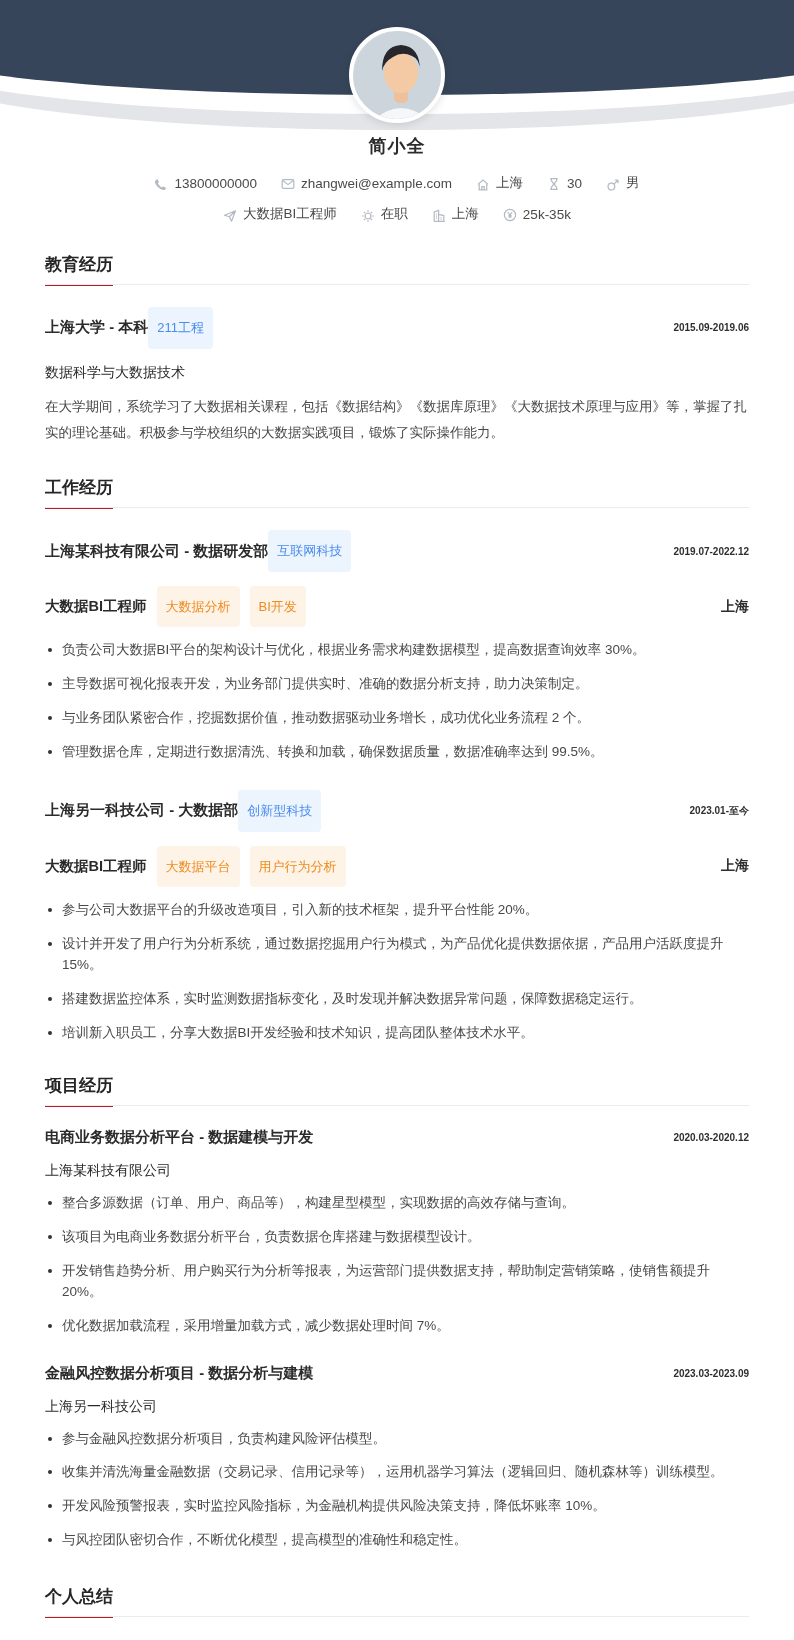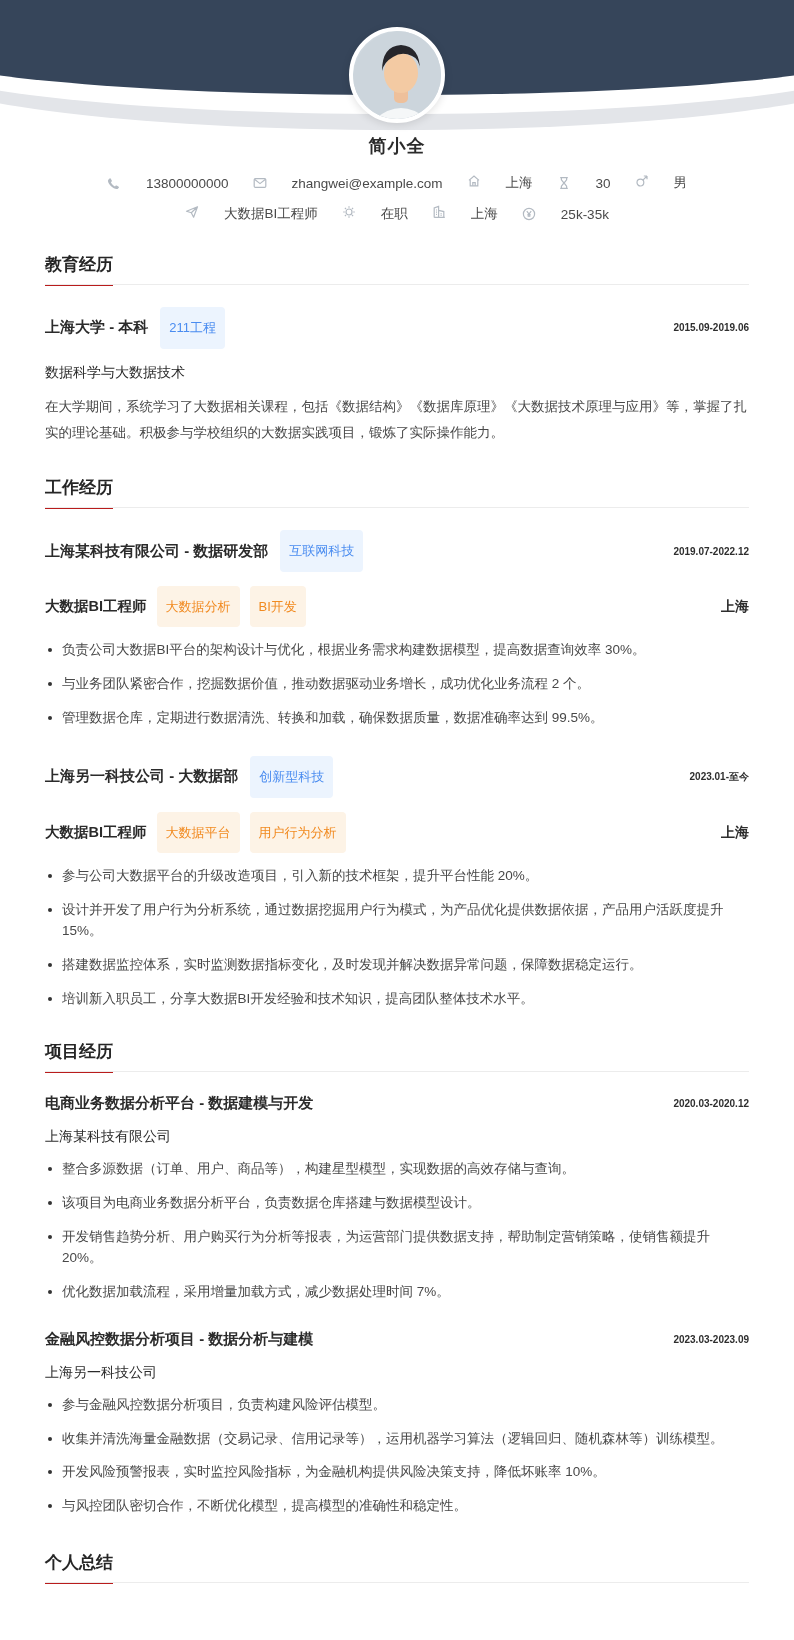--- a/index.html
+++ b/index.html
@@ -18,33 +18,33 @@
   .avatar-wrap {
     position:absolute; left:50%; top:27px; transform:translateX(-50%);
     width:96px; height:96px; border-radius:50%;
     border:4px solid #fff; overflow:hidden; background:#cfd8df;
     box-shadow:0 2px 8px rgba(0,0,0,.12); z-index:5;
   }
   .avatar-wrap svg { display:block; }
   .name { text-align:center; margin-top:2px; font-size:18px; font-weight:bold; color:#2b2b2b; letter-spacing:1px; }
   .contact-rows { margin-top:16px; }
   .contact-row { display:flex; justify-content:center; align-items:center; gap:24px; margin-bottom:13px; }
-  .contact-item { display:inline-flex; align-items:flex-start; gap:25px; color:#4a4a4a; font-size:13.5px; }
+  .contact-item { display:inline-flex; align-items:flex-end; gap:6px; color:#4a4a4a; font-size:13.5px; }
   .cicon { display:inline-flex; width:14px; height:14px; color:#b3bac2; }
   .cicon svg { width:14px; height:14px; }
   
   .main { padding:0 45px; }
   .section-head { border-bottom:1px solid #ececec; margin-top:30px; }
   .section-head h2 {
     display:inline-block; font-size:17px; font-weight:bold; color:#262626;
     padding-bottom:9px; border-bottom:1px solid #b91c1c; margin-bottom:-2px;
   }
   .row-sb { display:flex; justify-content:space-between; align-items:center; }
   .entry-head { margin-top:22px; }
-  .entry-title { display:flex; align-items:center; gap:12px; font-size:15px; font-weight:bold; color:#2b2b2b; }
+  .entry-title { display:flex; align-items:center; font-size:15px; font-weight:bold; color:#2b2b2b; }
   .date { font-size:10px; font-weight:bold; color:#2e2e2e; }
   .loc  { font-size:14px; font-weight:bold; color:#2e2e2e; }
   .tag { font-size:13px; font-weight:normal; padding:13px 9px; border-radius:4px; line-height:1.2; }
   .tag-blue   { color:#4a8cf0; background:#ecf4fe; }
   .tag-orange { color:#f18a20; background:#fdf3e6; }
   .role-row { margin-top:14px; }
   .role-left { display:flex; align-items:center; gap:10px; }
   .role-name { font-size:14.5px; font-weight:bold; color:#2b2b2b; }
   .sub-bold { margin-top:15px; font-size:14px; font-weight:normal; color:#2b2b2b; }
   .para { margin-top:12px; line-height:1.95; color:#484848; }
@@ -191,20 +191,21 @@
   <div class="role-row row-sb">
     <span class="role-left">
       <span class="role-name">大数据BI工程师</span>
       <span class="tag tag-orange">大数据分析</span>
       <span class="tag tag-orange">BI开发</span>
     </span>
     <span class="loc">上海</span>
   </div>
   <div class="bullets">
     <div class="bullet">负责公司大数据BI平台的架构设计与优化，根据业务需求构建数据模型，提高数据查询效率 30%。</div>
+    <div class="bullet">主导数据可视化报表开发，为业务部门提供实时、准确的数据分析支持，助力决策制定。</div>
     <div class="bullet">与业务团队紧密合作，挖掘数据价值，推动数据驱动业务增长，成功优化业务流程 2 个。</div>
     <div class="bullet">管理数据仓库，定期进行数据清洗、转换和加载，确保数据质量，数据准确率达到 99.5%。</div>
   </div>
 
   <div class="entry-head row-sb" style="margin-top:27px;">
     <span class="entry-title">
       <span>上海另一科技公司 - 大数据部</span>
       <span class="tag tag-blue">创新型科技</span>
     </span>
     <span class="date">2023.01-至今</span>

